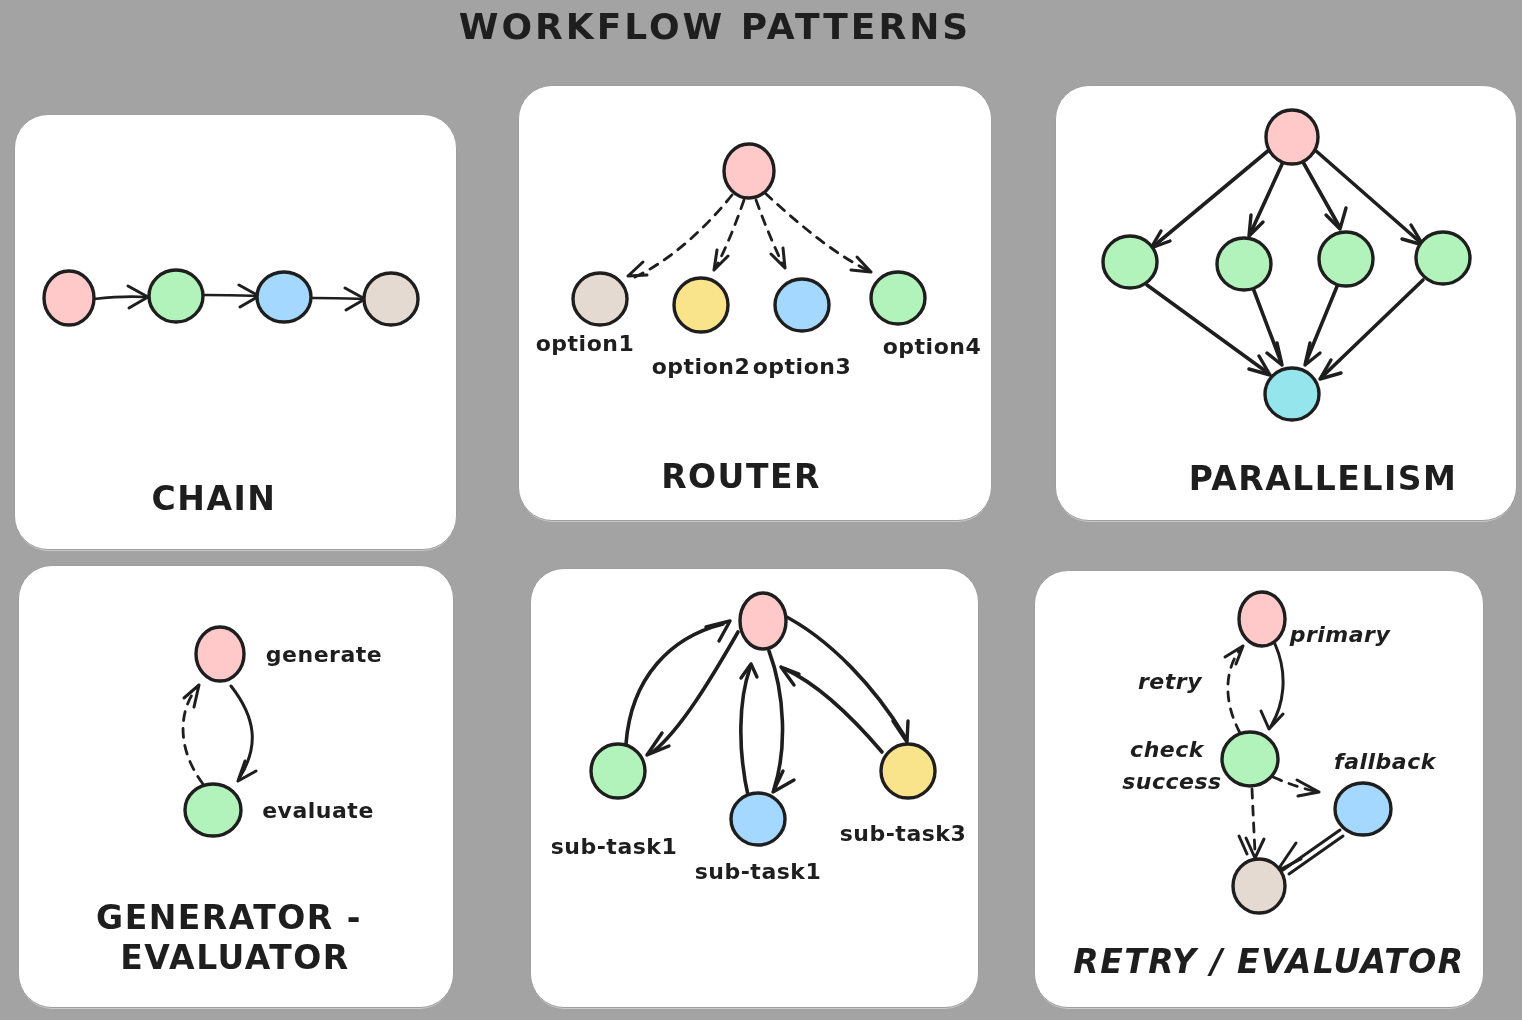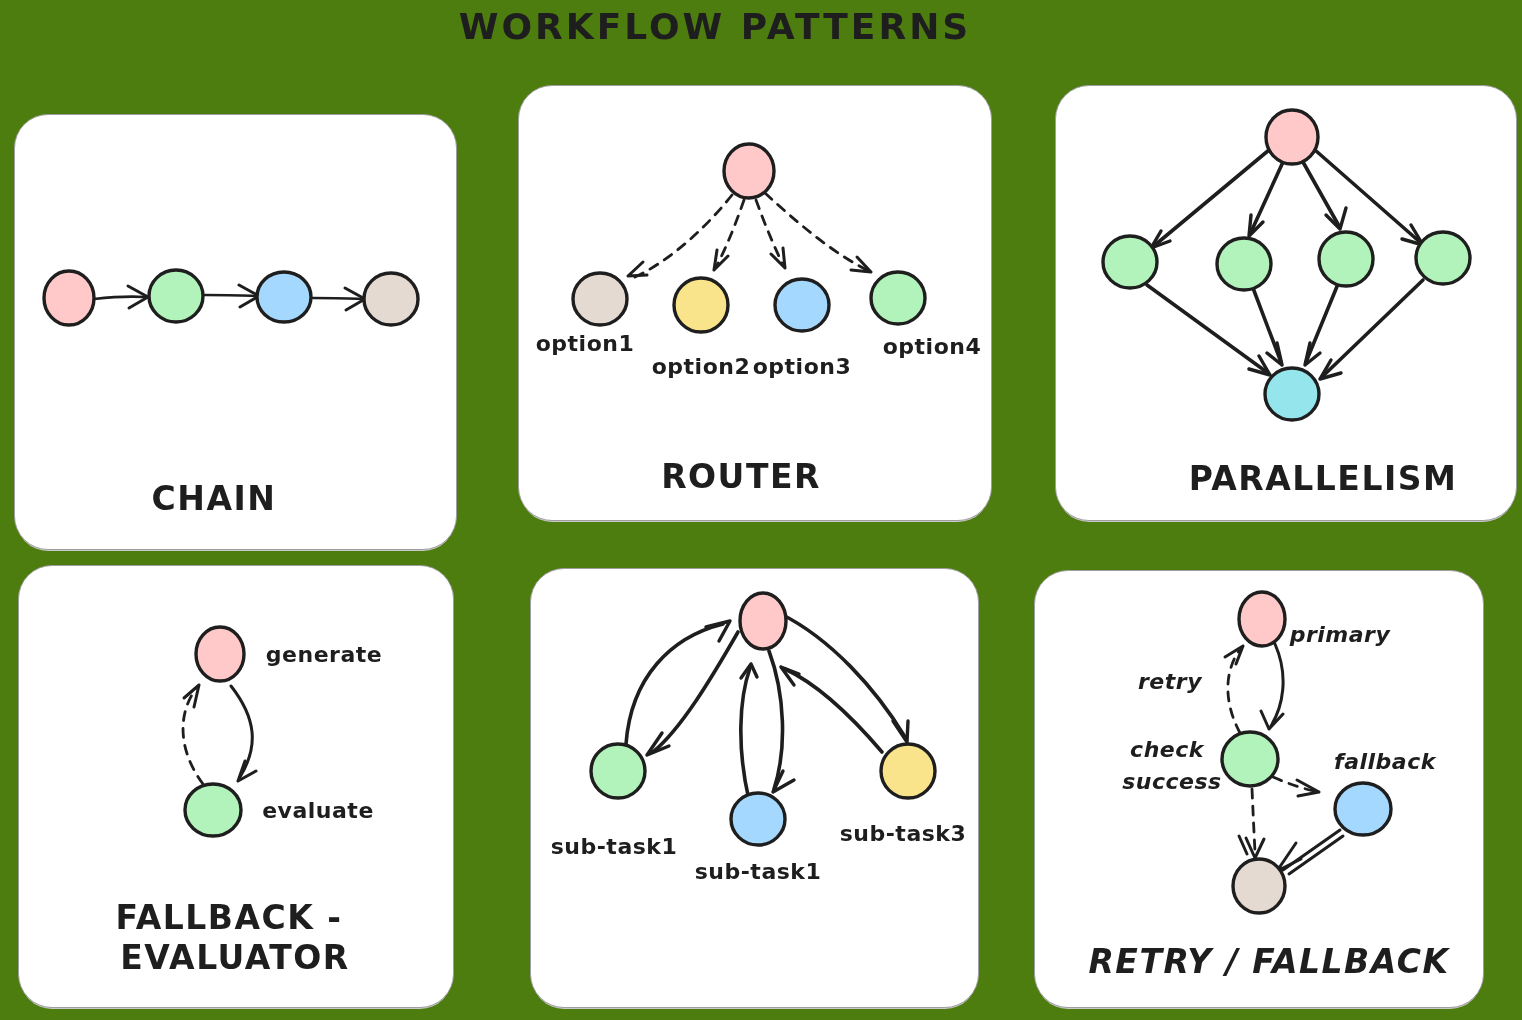--- a/index.html
+++ b/index.html
@@ -1,17 +1,17 @@
 <!DOCTYPE html>
 <html><head>
 <meta charset="utf-8">
 <style>
   html,body{margin:0;padding:0;background:#ffffff;}
   body{width:1522px;height:1020px;font-family:"DejaVu Sans","Liberation Sans",sans-serif;color:#1e1e1e;}
-  .canvas{position:relative;width:1522px;height:1020px;overflow:hidden;background:#4d7c0f;}
+  .canvas{position:relative;width:1522px;height:1020px;overflow:hidden;background:#a3a3a3;}
   .title{position:absolute;left:0;top:6px;width:1430px;text-align:center;
          font-size:36px;font-weight:700;letter-spacing:3px;color:#1e1e1e;}
   .panel{position:absolute;background:#ffffff;border:1.6px solid #9e9e9e;border-radius:34px;
          box-shadow:0 3px 0 -2px #c9c9c9;}
   .panel svg{position:absolute;left:0;top:0;width:100%;height:100%;overflow:visible;}
   .caption{position:absolute;transform:translateX(-50%);white-space:nowrap;
            font-size:33px;line-height:40px;font-weight:700;letter-spacing:1.5px;color:#1e1e1e;}
   .node{stroke:#1e1e1e;stroke-width:3.4;}
   .edge{fill:none;stroke:#1e1e1e;stroke-width:3;stroke-linecap:round;}
   .edge.thick{stroke-width:3.6;}
@@ -100,21 +100,21 @@
     <svg viewBox="0 0 434 441">
       <path class="edge" d="M212,120 C237,152 240,180 221,211"></path>
       <path class="head" d="M219,215 L237,205 M219,215 L226,195"></path>
       <path class="edge dashed" d="M184,218 C160,186 158,150 176,124"></path>
       <path class="head" d="M180,119 L165,132 M180,119 L175,141"></path>
       <ellipse class="node" cx="201" cy="88" rx="24" ry="27" fill="#ffc9c9"></ellipse>
       <ellipse class="node" cx="194" cy="244" rx="28" ry="26" fill="#b2f2bb"></ellipse>
       <text class="nlabel" x="305" y="96" text-anchor="middle">generate</text>
       <text class="nlabel" x="299" y="252" text-anchor="middle">evaluate</text>
     </svg>
-    <div class="caption" style="left:210px;top:332px;">FALLBACK -</div>
+    <div class="caption" style="left:210px;top:332px;">GENERATOR -</div>
     <div class="caption" style="left:207px;top:372px;margin-left:9px;">EVALUATOR</div>
   </section>
 
   <section class="panel" style="left:530px;top:568px;width:447px;height:438px;">
     <svg viewBox="0 0 447 438">
       <path class="edge thick" d="M95,175 C100,108 140,68 192,55"></path>
       <path class="head thick" d="M199,52 L175,58 M199,52 L188,72"></path>
       <path class="edge thick" d="M207,63 C180,110 150,160 122,183"></path>
       <path class="head thick" d="M116,186 L138,177 M116,186 L131,164"></path>
       <path class="edge thick" d="M218,231 C206,180 208,130 219,99"></path>
@@ -151,16 +151,16 @@
       <ellipse class="node" cx="227" cy="48" rx="23" ry="27" fill="#ffc9c9"></ellipse>
       <ellipse class="node" cx="215" cy="188" rx="28" ry="27" fill="#b2f2bb"></ellipse>
       <ellipse class="node" cx="328" cy="238" rx="28" ry="26" fill="#a5d8ff"></ellipse>
       <ellipse class="node" cx="224" cy="315" rx="26" ry="27" fill="#e5dad2"></ellipse>
       <text class="nlabel" x="305" y="71" text-anchor="middle">primary</text>
       <text class="nlabel" x="135" y="118" text-anchor="middle">retry</text>
       <text class="nlabel" x="132" y="186" text-anchor="middle">check</text>
       <text class="nlabel" x="137" y="218" text-anchor="middle">success</text>
       <text class="nlabel" x="350" y="198" text-anchor="middle">fallback</text>
     </svg>
-    <div class="caption" style="left:234px;top:371px;">RETRY / FALLBACK</div>
+    <div class="caption" style="left:234px;top:371px;">RETRY / EVALUATOR</div>
   </section>
 
 </div>
 
 </body></html>

